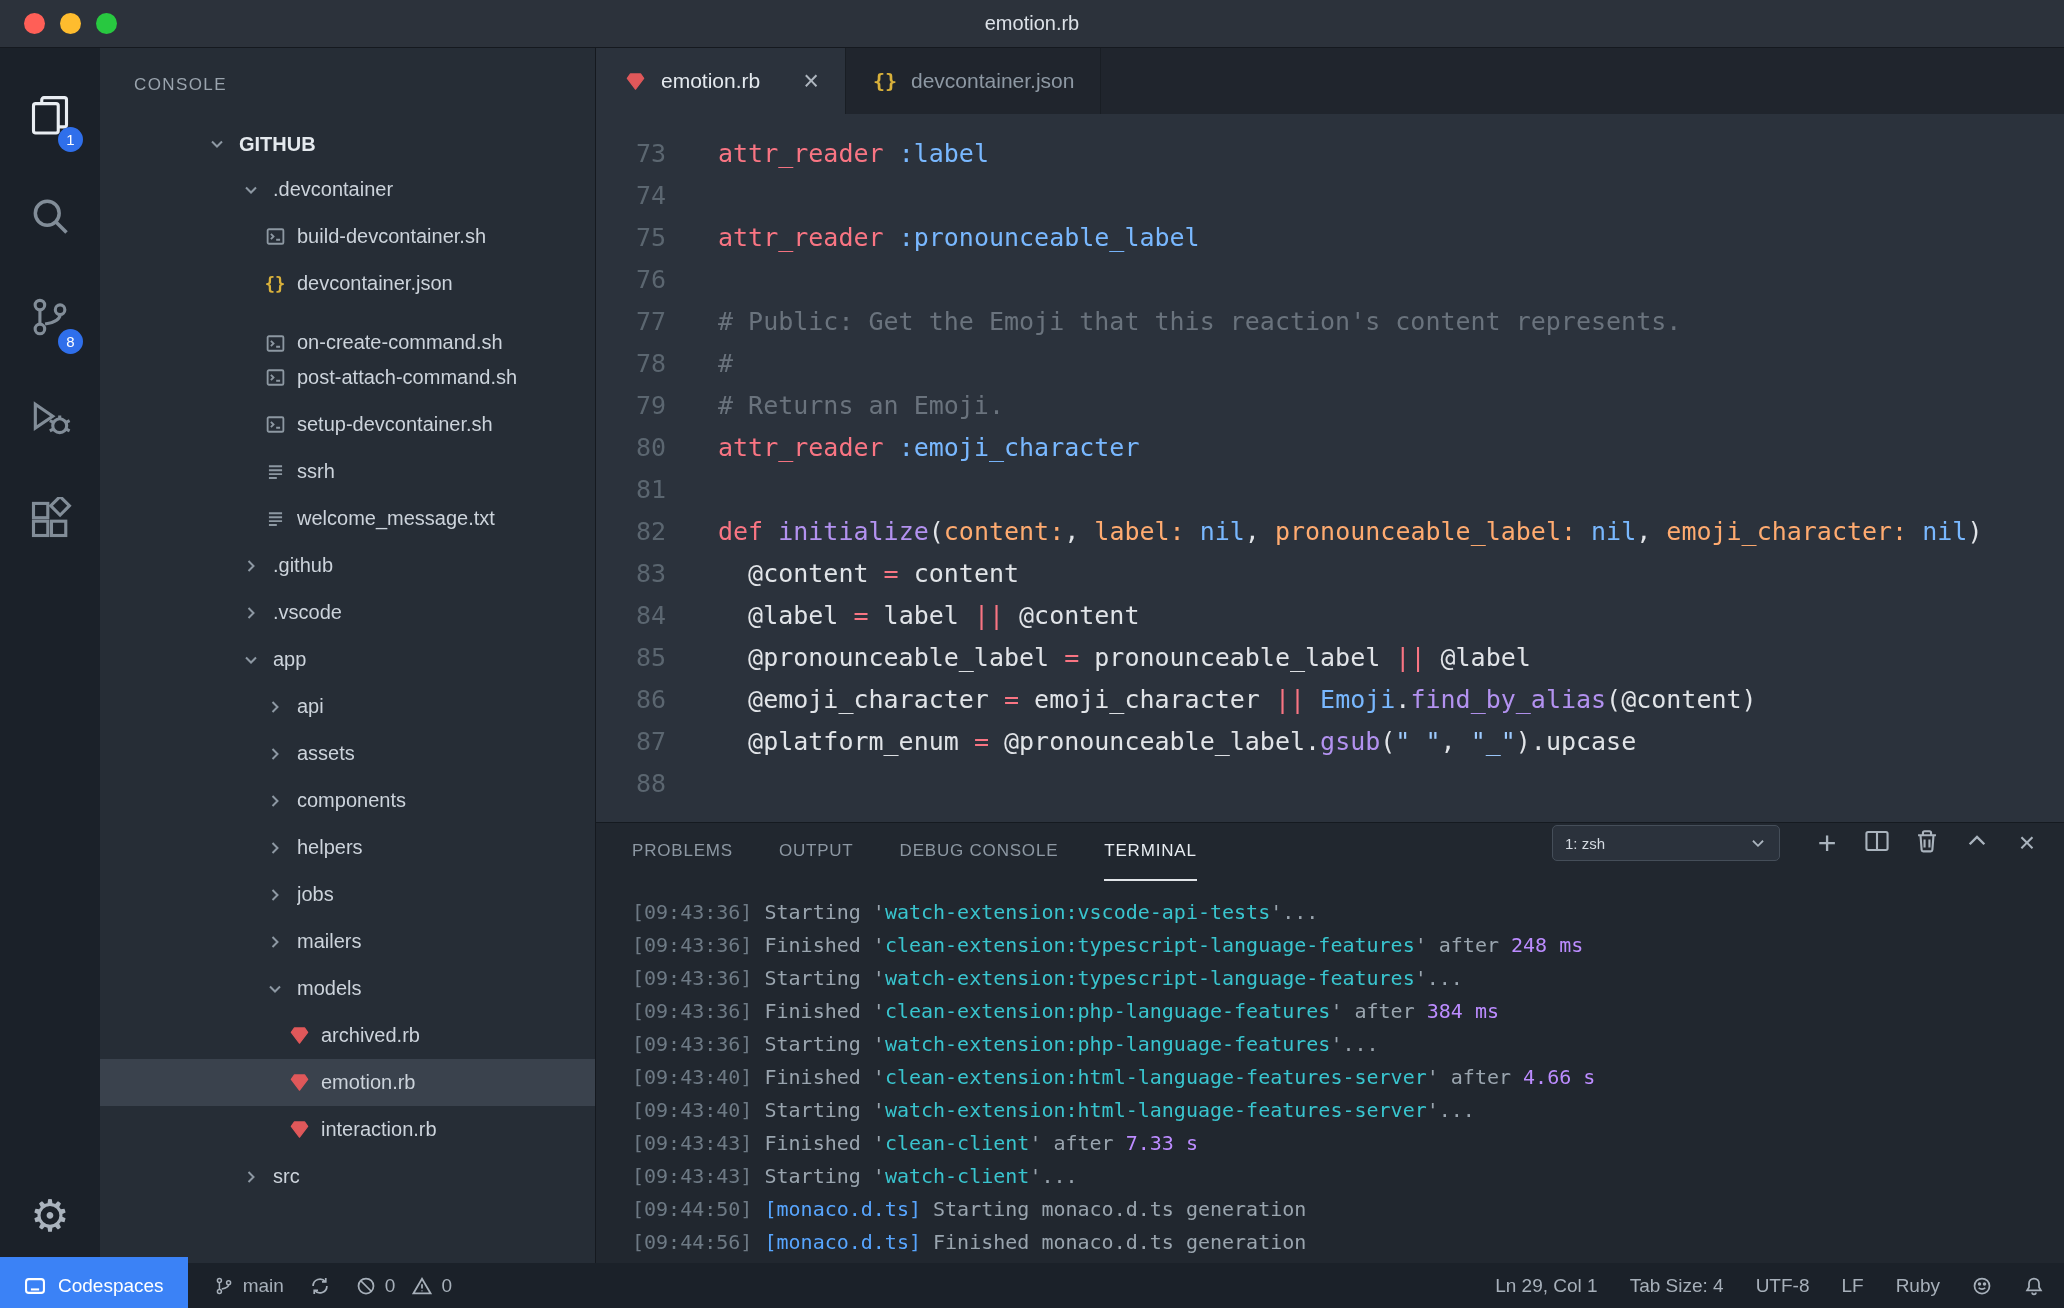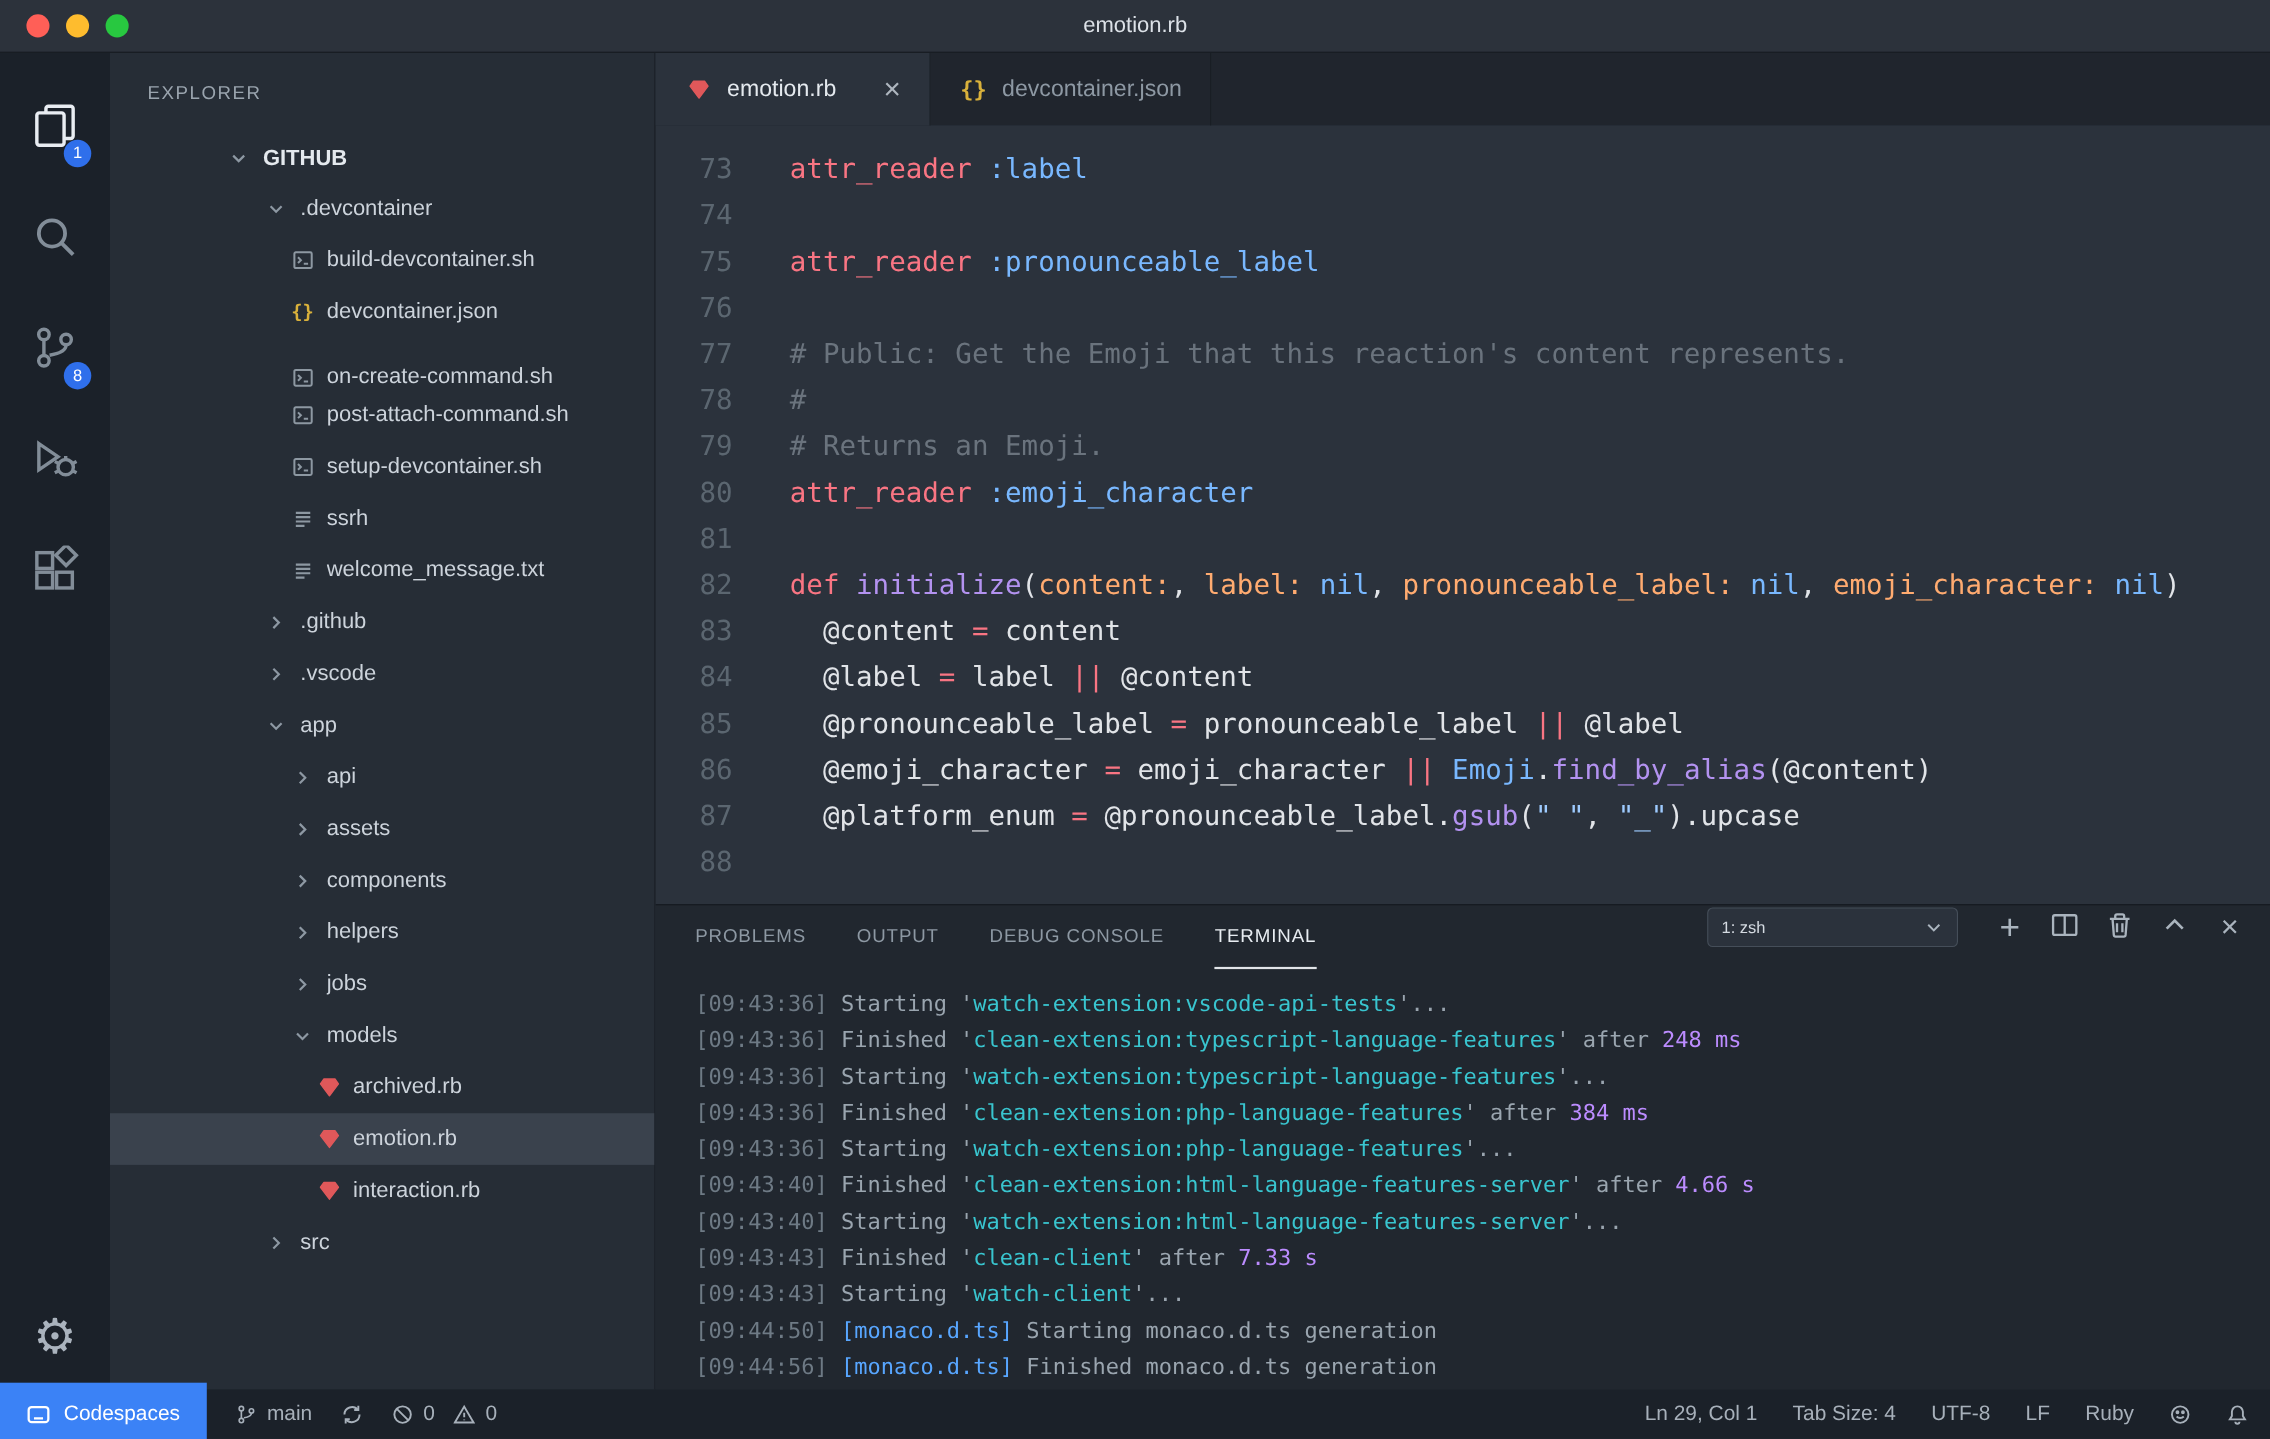--- a/index.html
+++ b/index.html
@@ -148,21 +148,21 @@
         <rect x="13.9" y="1.2" width="7.2" height="7.2" transform="rotate(45 17.5 4.8)"></rect>
       </svg>
     </span>
   </div>
   <div class="gear-item">
     <span>⚙</span>
   </div>
 </div>
 
 <div class="sidebar">
-  <div class="sidebar-header">EXPLORER</div>
+  <div class="sidebar-header">CONSOLE</div>
   <div class="root-row">
     <span class="ficon chev open">
       <svg viewBox="0 0 16 16" fill="none" stroke-width="1.6">
           <path d="M6 4l4 4-4 4"></path>
         </svg>
     </span>
     <span>GITHUB</span>
   </div>
   <div>
       <div class="trow" style="padding-left: 138px;">
@@ -287,20 +287,28 @@
         </span>
         <span class="tlabel">helpers</span>
       </div>
       <div class="trow" style="padding-left: 162px;">
         <span class="ficon chev">
           <svg viewBox="0 0 16 16" fill="none" stroke-width="1.6">
             <path d="M6 4l4 4-4 4"></path>
           </svg>
         </span>
         <span class="tlabel">jobs</span>
+      </div>
+      <div class="trow" style="padding-left: 162px;">
+        <span class="ficon chev">
+          <svg viewBox="0 0 16 16" fill="none" stroke-width="1.6">
+            <path d="M6 4l4 4-4 4"></path>
+          </svg>
+        </span>
+        <span class="tlabel">mailers</span>
       </div>
       <div class="trow" style="padding-left: 162px;">
         <span class="ficon chev open">
           <svg viewBox="0 0 16 16" fill="none" stroke-width="1.6">
             <path d="M6 4l4 4-4 4"></path>
           </svg>
         </span>
         <span class="tlabel">models</span>
       </div>
       <div class="trow" style="padding-left: 186px;">

